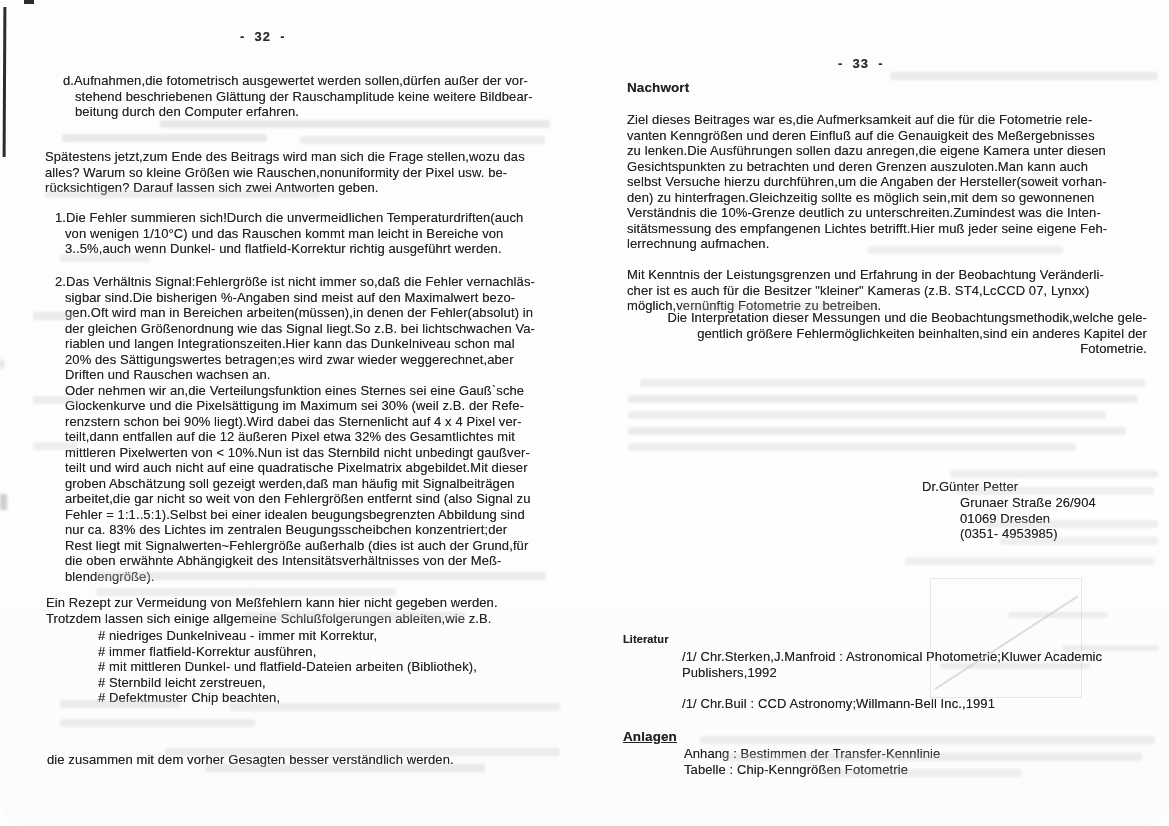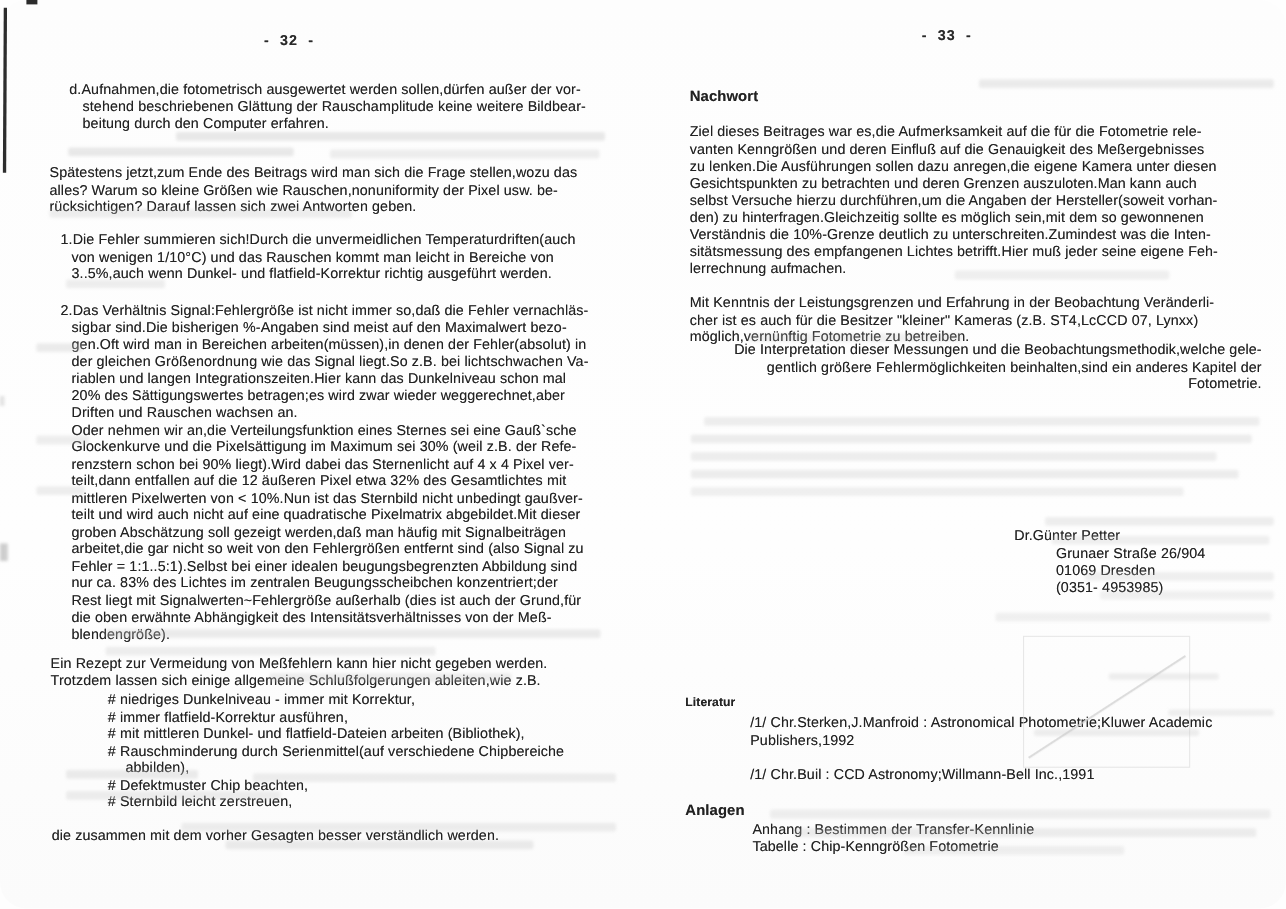--- a/index.html
+++ b/index.html
@@ -104,24 +104,22 @@
 die oben erwähnte Abhängigkeit des Intensitätsverhältnisses von der Meß-
 blendengröße).</div>
 
     <div class="txt" style="left:46px;top:595px;width:545px;">Ein Rezept zur Vermeidung von Meßfehlern kann hier nicht gegeben werden.
 Trotzdem lassen sich einige allgemeine Schlußfolgerungen ableiten,wie z.B.</div>
 
     <div style="position:absolute;left:98px;top:628px;width:480px;">
       <div class="txt hang16" style="position:relative;"># niedriges Dunkelniveau - immer mit Korrektur,</div>
       <div class="txt hang16" style="position:relative;"># immer flatfield-Korrektur ausführen,</div>
       <div class="txt hang16" style="position:relative;"># mit mittleren Dunkel- und flatfield-Dateien arbeiten (Bibliothek),</div>
-      <div class="txt hang16" style="position:relative;"># Rauschminderung durch Serienmittel(auf verschiedene Chipbereiche
-abbilden),</div>
+      <div class="txt hang16" style="position:relative;"># Sternbild leicht zerstreuen,</div>
       <div class="txt hang16" style="position:relative;"># Defektmuster Chip beachten,</div>
-      <div class="txt hang16" style="position:relative;"># Sternbild leicht zerstreuen,</div>
     </div>
 
     <div class="txt" style="left:47px;top:752px;width:545px;">die zusammen mit dem vorher Gesagten besser verständlich werden.</div>
 
     <div class="bleed" style="left:160px;top:120px;width:390px;"></div>
     <div class="bleed" style="left:62px;top:134px;width:205px;"></div>
     <div class="bleed" style="left:300px;top:136px;width:245px;opacity:.3;"></div>
     <div class="bleed" style="left:45px;top:190px;width:275px;opacity:.3;"></div>
     <div class="bleed" style="left:60px;top:254px;width:90px;opacity:.3;"></div>
     <div class="bleed" style="left:33px;top:312px;width:42px;opacity:.35;"></div>
@@ -131,21 +129,21 @@
     <div class="bleed" style="left:96px;top:588px;width:300px;opacity:.3;"></div>
     <div class="bleed" style="left:245px;top:612px;width:220px;opacity:.3;"></div>
     <div class="bleed" style="left:60px;top:700px;width:120px;opacity:.35;"></div>
     <div class="bleed" style="left:230px;top:703px;width:330px;opacity:.3;"></div>
     <div class="bleed" style="left:60px;top:719px;width:195px;opacity:.3;"></div>
     <div class="bleed" style="left:165px;top:748px;width:395px;opacity:.3;"></div>
     <div class="bleed" style="left:205px;top:764px;width:280px;opacity:.35;"></div>
   </div>
 
   <div>
-    <div class="txt pageno" style="left:838px;top:24px;">-  33  -</div>
+    <div class="txt pageno" style="left:838px;top:56px;">-  33  -</div>
 
     <div class="txt bold" style="left:627px;top:80px;font-size:13.5px;">Nachwort</div>
 
     <div class="txt" style="left:627px;top:112px;width:520px;">Ziel dieses Beitrages war es,die Aufmerksamkeit auf die für die Fotometrie rele-
 vanten Kenngrößen und deren Einfluß auf die Genauigkeit des Meßergebnisses
 zu lenken.Die Ausführungen sollen dazu anregen,die eigene Kamera unter diesen
 Gesichtspunkten zu betrachten und deren Grenzen auszuloten.Man kann auch
 selbst Versuche hierzu durchführen,um die Angaben der Hersteller(soweit vorhan-
 den) zu hinterfragen.Gleichzeitig sollte es möglich sein,mit dem so gewonnenen
 Verständnis die 10%-Grenze deutlich zu unterschreiten.Zumindest was die Inten-
@@ -164,21 +162,21 @@
 Grunaer Straße 26/904
 01069 Dresden
 (0351- 4953985)</div>
 
     <div class="txt bold" style="left:623px;top:632px;font-size:11px;">Literatur</div>
 
     <div class="txt" style="left:682px;top:649px;text-align:center;">/1/ Chr.Sterken,J.Manfroid : Astronomical Photometrie;Kluwer Academic</div>
     <div class="txt right" style="left:682px;top:665px;width:411px;">Publishers,1992</div>
     <div class="txt" style="left:682px;top:696px;">/1/ Chr.Buil : CCD Astronomy;Willmann-Bell Inc.,1991</div>
 
-    <div class="txt bold" style="left:623px;top:729px;font-size:13.5px;">Anlagen</div>
+    <div class="txt bold" style="left:623px;top:729px;font-size:13.5px;text-decoration:underline;">Anlagen</div>
     <div class="txt" style="left:684px;top:746px;">Anhang : Bestimmen der Transfer-Kennlinie
 Tabelle : Chip-Kenngrößen Fotometrie</div>
 
     <div class="bleed" style="left:890px;top:72px;width:268px;opacity:.35;"></div>
     <div class="bleed" style="left:868px;top:246px;width:195px;opacity:.28;"></div>
     <div class="bleed" style="left:680px;top:303px;width:195px;opacity:.25;"></div>
     <div class="bleed" style="left:640px;top:379px;width:505px;opacity:.3;"></div>
     <div class="bleed" style="left:628px;top:395px;width:510px;opacity:.32;"></div>
     <div class="bleed" style="left:628px;top:411px;width:478px;opacity:.3;"></div>
     <div class="bleed" style="left:628px;top:427px;width:498px;opacity:.32;"></div>

